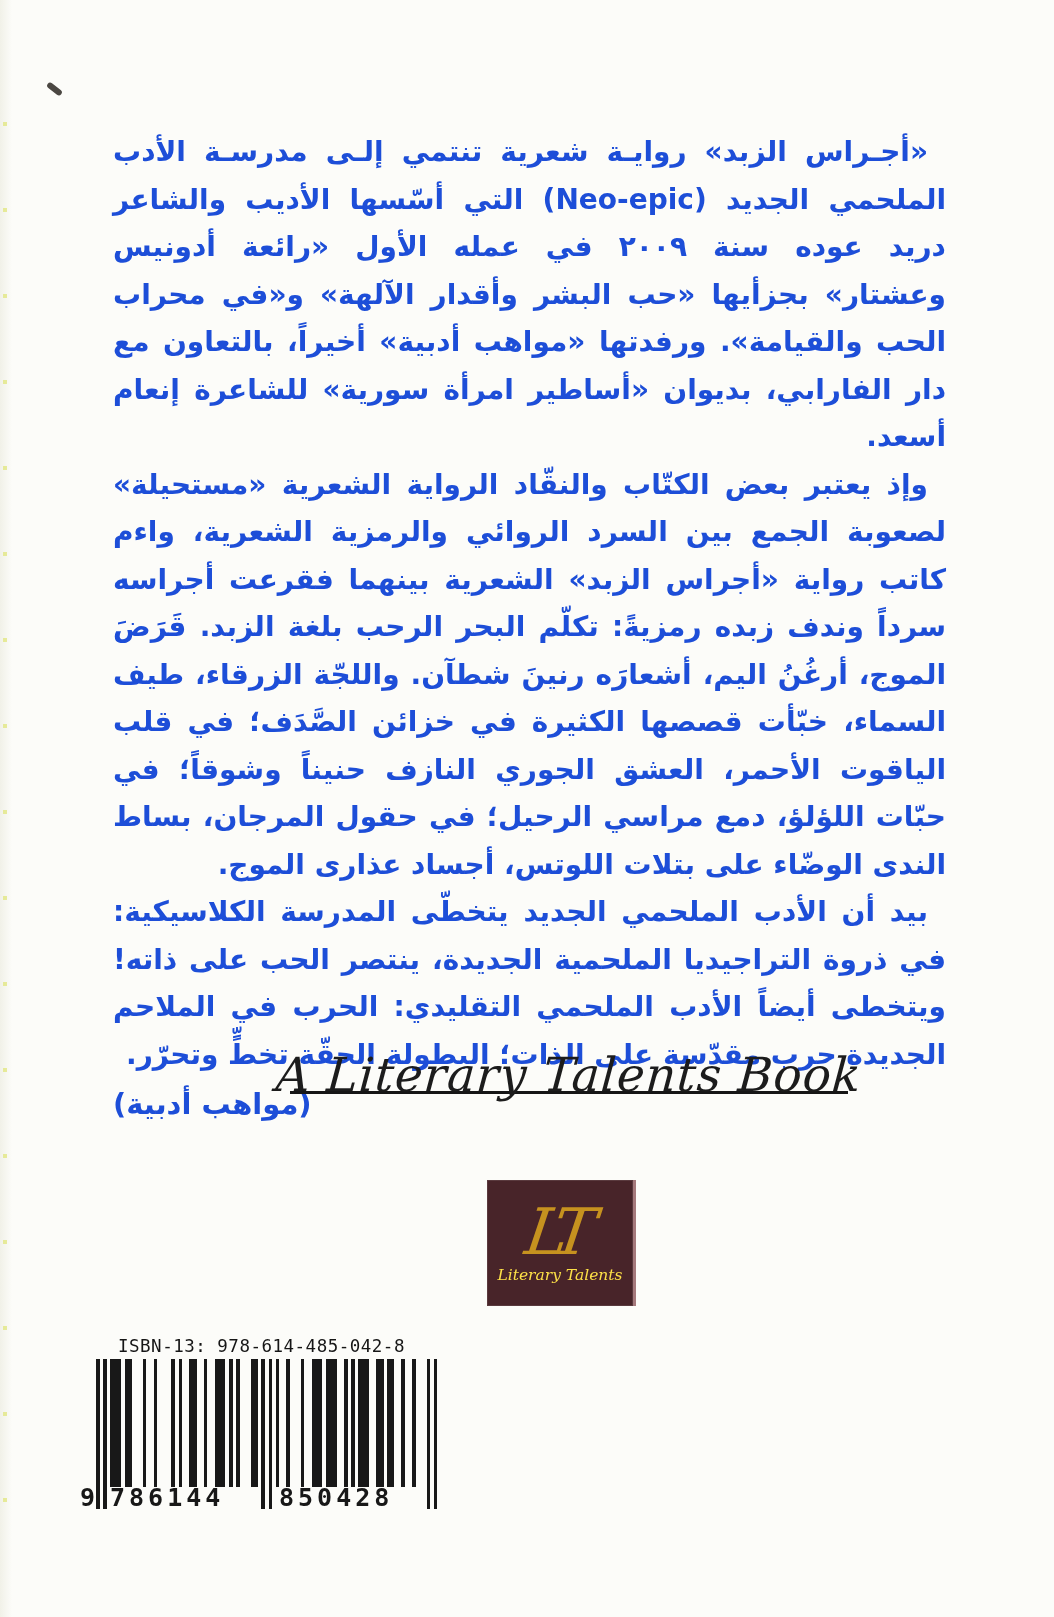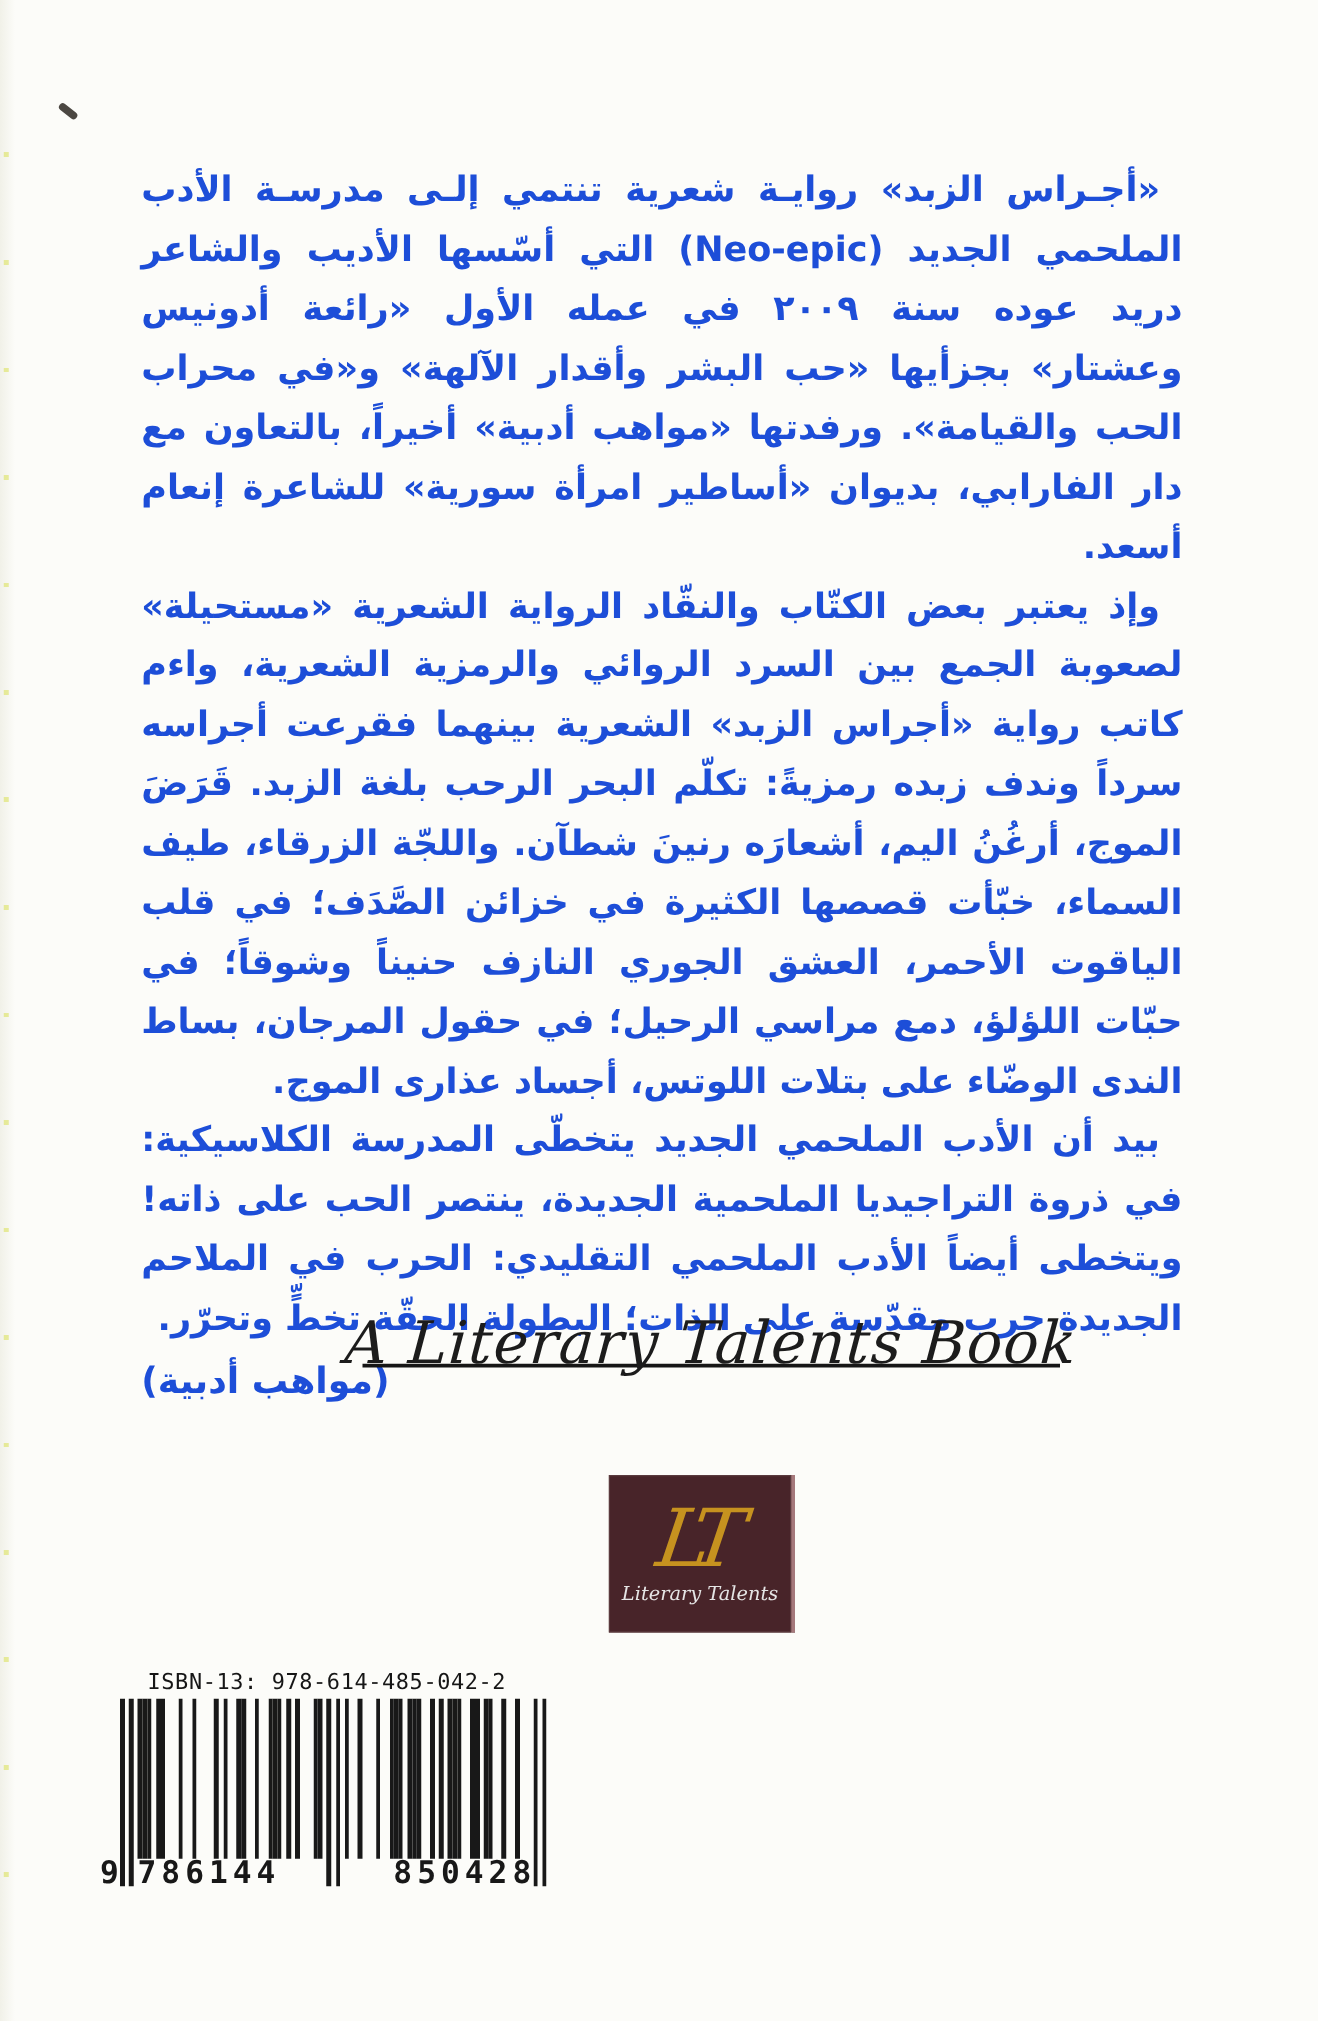--- a/index.html
+++ b/index.html
@@ -76,21 +76,21 @@
     font-size:64px;line-height:.9;
     letter-spacing:-10px;
     color:#c6921f;
     transform:skewX(-8deg);
     margin-top:2px;margin-right:8px;
   }
   .logo-name{
     font-family:"DejaVu Serif","Liberation Serif",serif;
     font-style:italic;
     font-size:15.5px;
-    color:#e5e5e5;
+    color:#fde047;
     margin-top:4px;
     white-space:nowrap;
   }
   
   .barcode-area{
     position:absolute;top:1336px;left:78px;width:360px;
     color:#161616;
   }
   .isbn-label{
     font-family:"DejaVu Sans Mono","Liberation Mono",monospace;
@@ -104,21 +104,21 @@
   .bars .m.on{background:#181818;}
   .bars .m.guard{height:150px;}
   .bc-digits{
     position:absolute;top:124px;left:18px;width:342px;height:32px;
     font-family:"DejaVu Sans Mono","Liberation Mono",monospace;
     font-size:25px;font-weight:bold;color:#181818;
   }
   .bc-digits span{position:absolute;top:0;white-space:nowrap;}
   .bc-lead{left:-16px;}
   .bc-g1{left:14px;width:150px;text-align:left;letter-spacing:4px;}
-  .bc-g2{left:183px;width:150px;text-align:right;letter-spacing:4px;}
+  .bc-g2{left:183px;width:150px;text-align:left;letter-spacing:4px;}
 </style>
 </head>
 <body>
 
 <div class="cover">
 
   <div class="edge-strip"></div>
   <div class="edge-dots"></div>
   <div class="ink-speck"></div>
 
@@ -133,21 +133,21 @@
     <span class="script-text">A Literary Talents Book</span>
     <div class="script-rule"></div>
   </div>
 
   <div class="logo-box">
     <div class="logo-monogram">LT</div>
     <div class="logo-name">Literary Talents</div>
   </div>
 
   <div class="barcode-area">
-    <p class="isbn-label">ISBN-13: 978-614-485-042-2</p>
+    <p class="isbn-label">ISBN-13: 978-614-485-042-8</p>
     <div class="barcode">
       <div class="bars" id="bars">
           <div class="m on guard"></div>
           <div class="m guard"></div>
           <div class="m on guard"></div>
           <div class="m"></div>
           <div class="m on"></div>
           <div class="m on"></div>
           <div class="m on"></div>
           <div class="m"></div>

